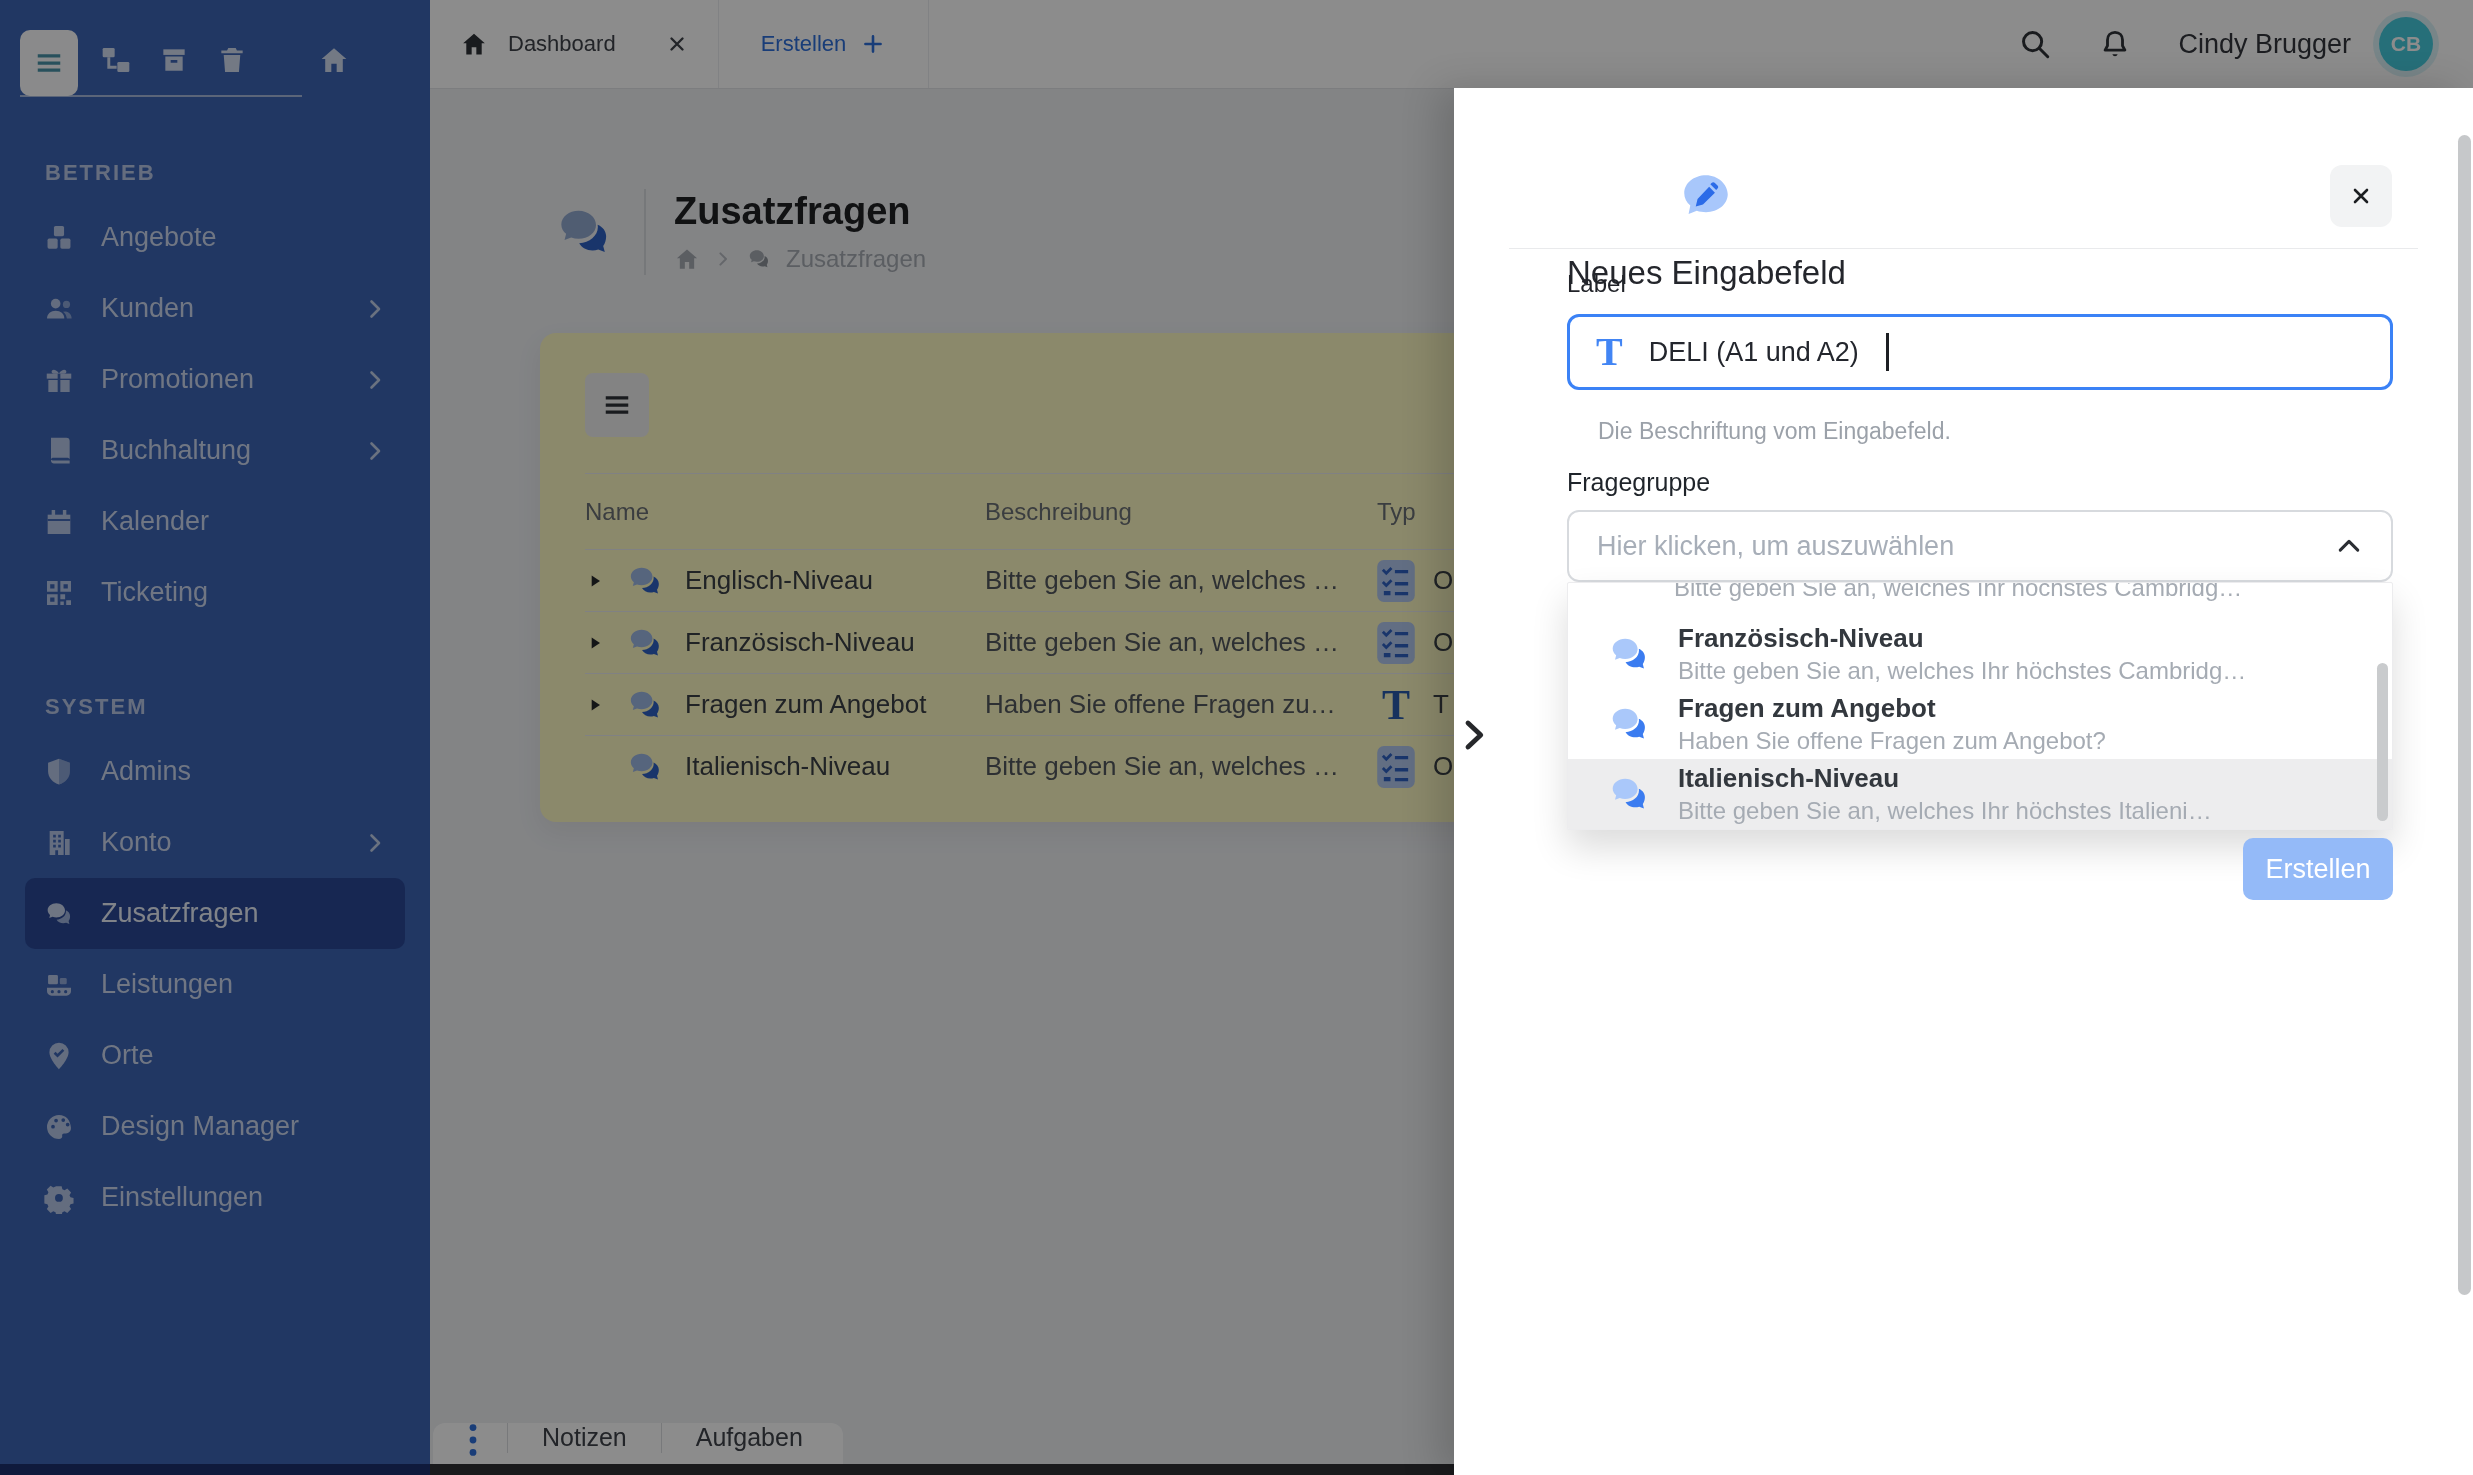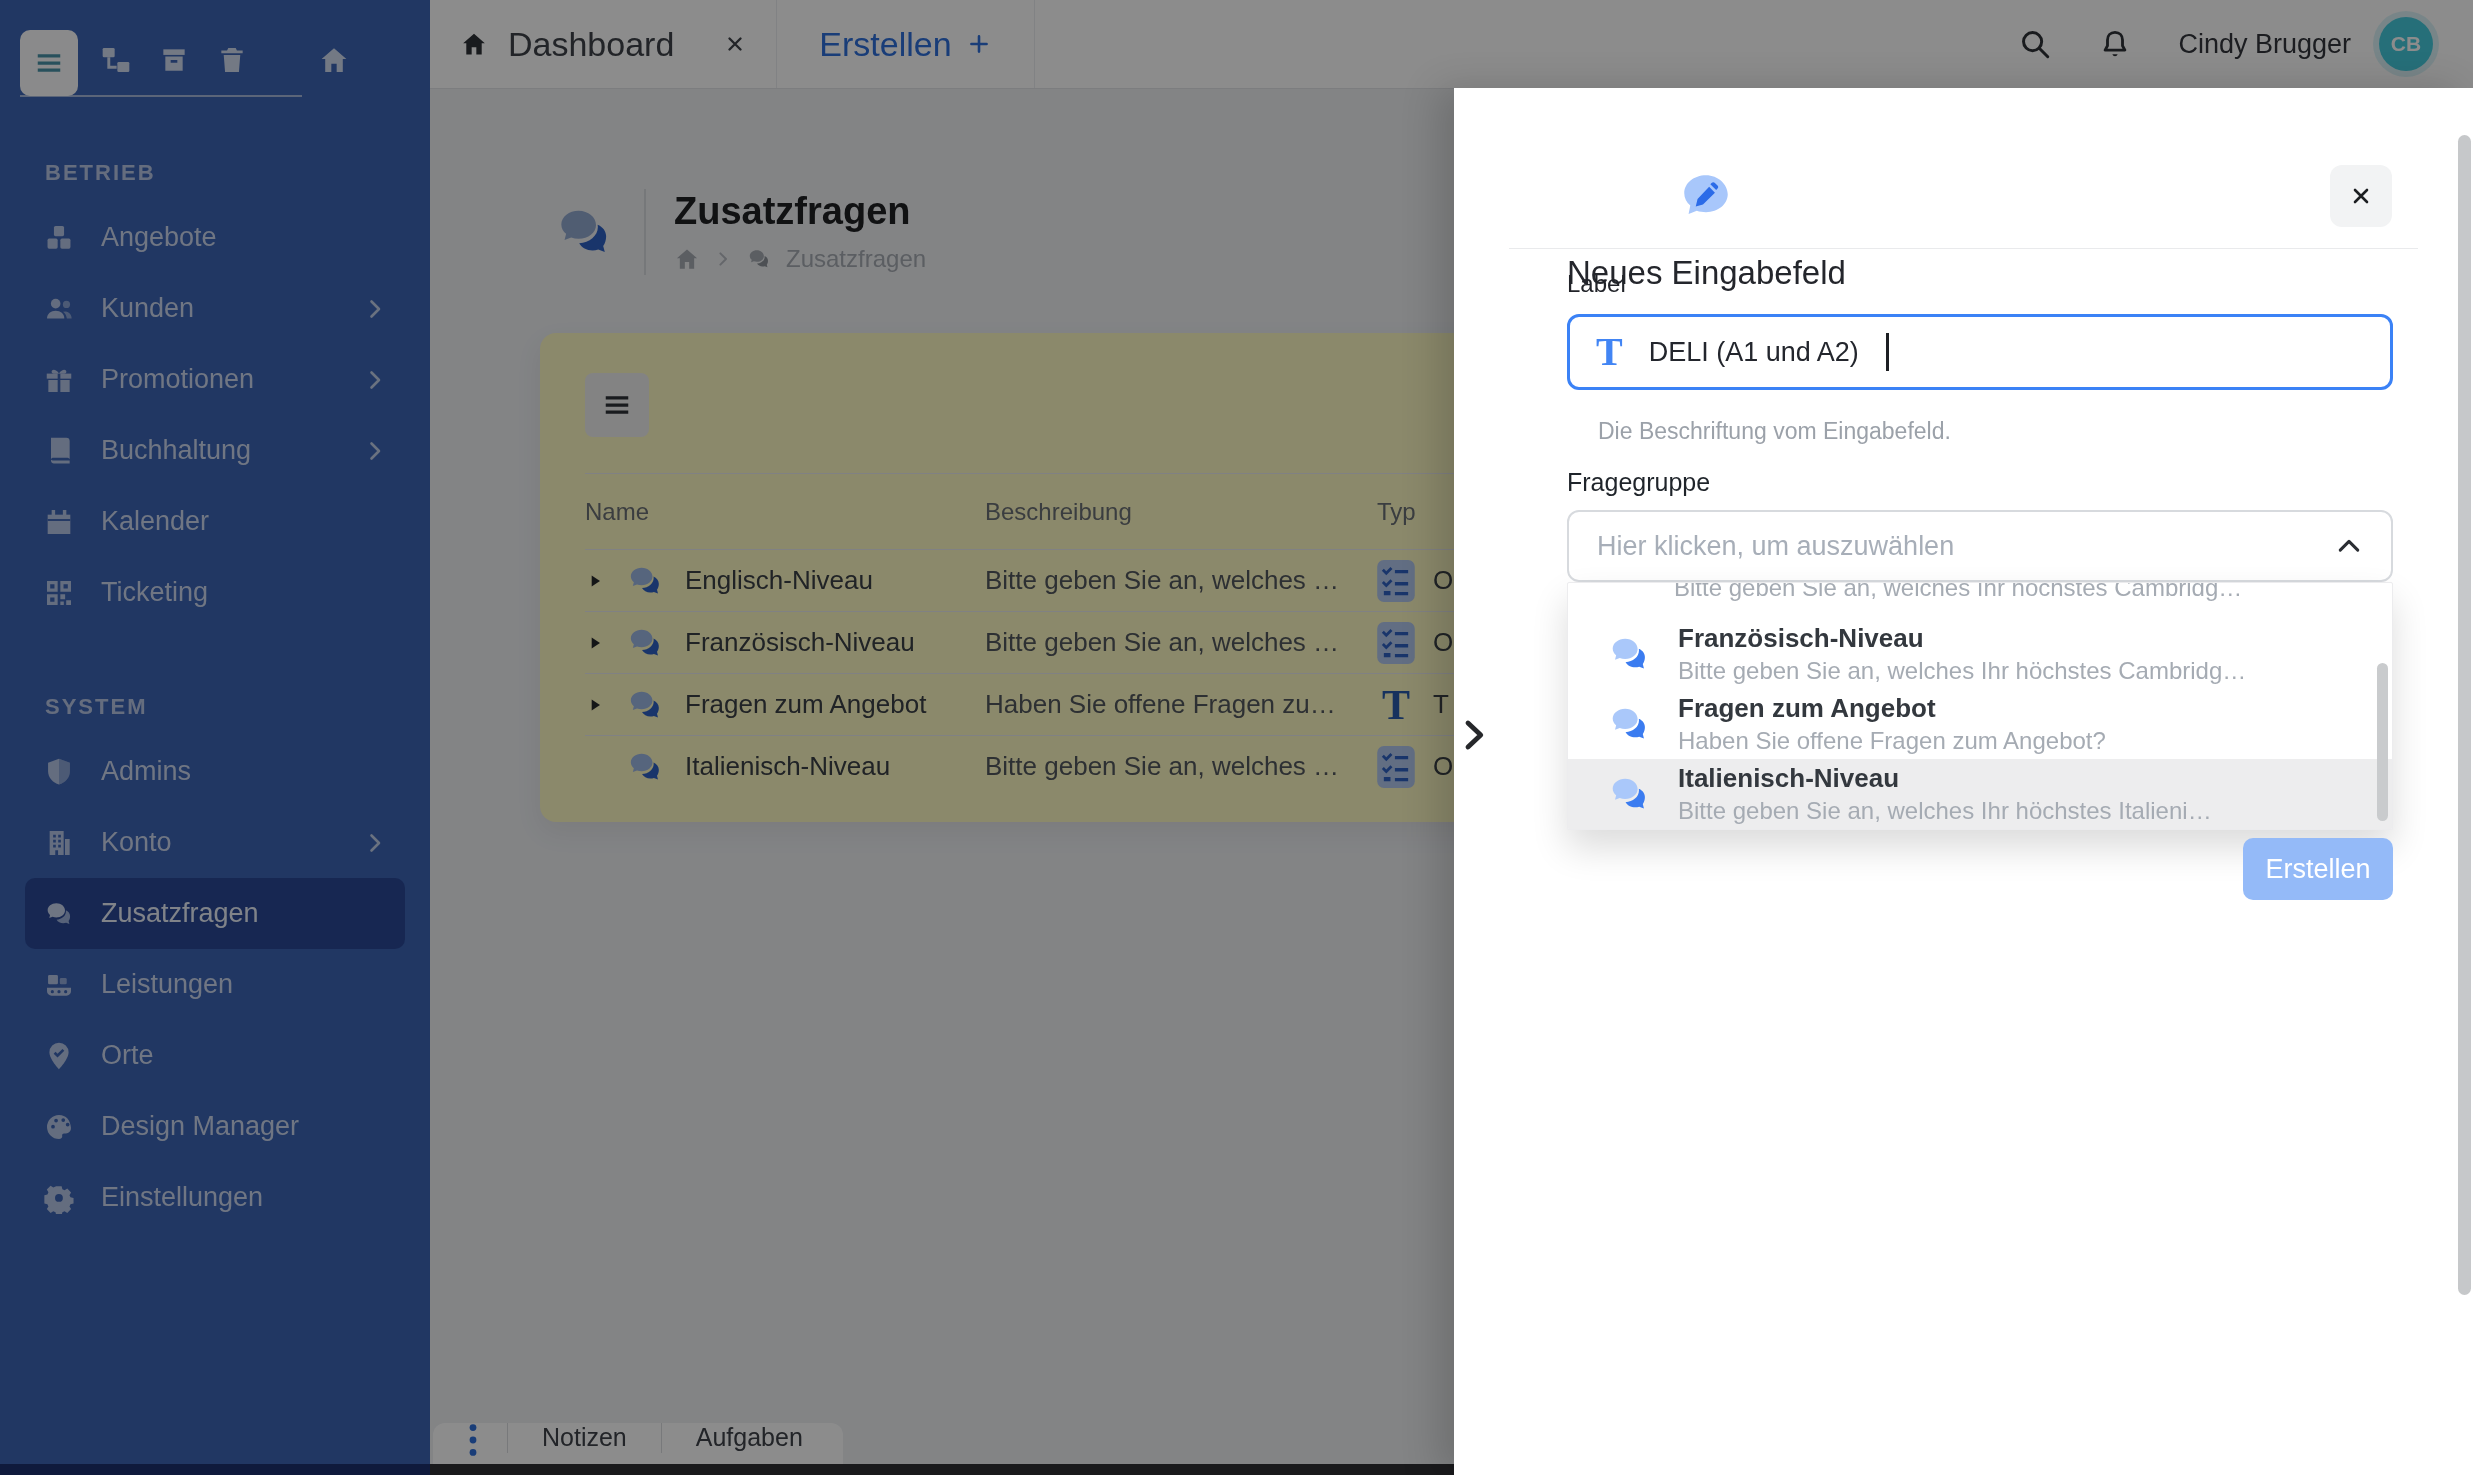--- a/index.html
+++ b/index.html
@@ -23,21 +23,21 @@
             color:#ccd7ee;font-size:27px;cursor:pointer;}
   .nav-item .ic{width:32px;height:32px;color:#b6c6e8;flex:none;}
   .nav-item .chev{margin-left:auto;width:24px;height:24px;color:#c2cfe9;flex:none;}
   .nav-item.active{background:#2a4896;color:#e9eff9;}
   .strip-side{position:absolute;left:0;bottom:0;width:430px;height:11px;background:#1c306e;z-index:12;}
 
   
   .topbar{position:absolute;left:430px;top:0;width:2043px;height:89px;background:#fff;
           border-bottom:1px solid #e2e4e8;display:flex;align-items:stretch;z-index:5;}
   .tab{display:flex;align-items:center;gap:20px;padding:0 30px;border-right:1px solid #ecedf0;
-       font-size:34px;color:#3f434a;}
+       font-size:22px;color:#3f434a;}
   .tab .tic{width:28px;height:28px;color:#2f3237;}
   .tab .tclose{width:22px;height:22px;color:#3f434a;margin-left:30px;}
   .tab.create{color:#2e6fdb;font-weight:500;gap:14px;padding:0 42px;}
   .tab.create .tplus{width:26px;height:26px;color:#2e6fdb;}
   .tb-right{margin-left:auto;display:flex;align-items:center;gap:46px;padding-right:40px;}
   .tb-ic{width:34px;height:34px;color:#2f3237;}
   .user{display:flex;align-items:center;gap:28px;font-size:27px;color:#33363c;}
   .avatar{width:54px;height:54px;border-radius:50%;background:#46cadd;color:#fff;font-size:21px;font-weight:700;
           display:flex;align-items:center;justify-content:center;box-shadow:0 0 0 6px rgba(190,233,240,.55);}
 

